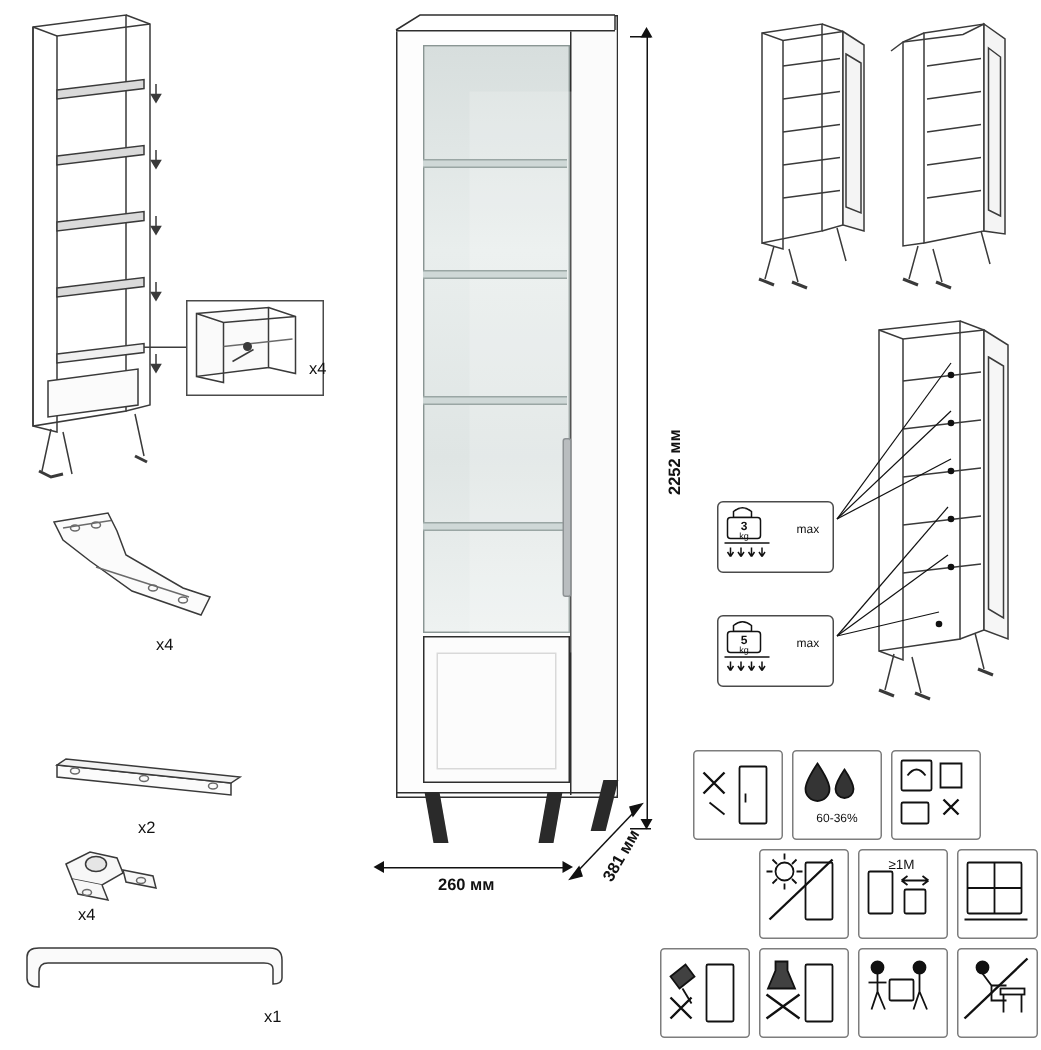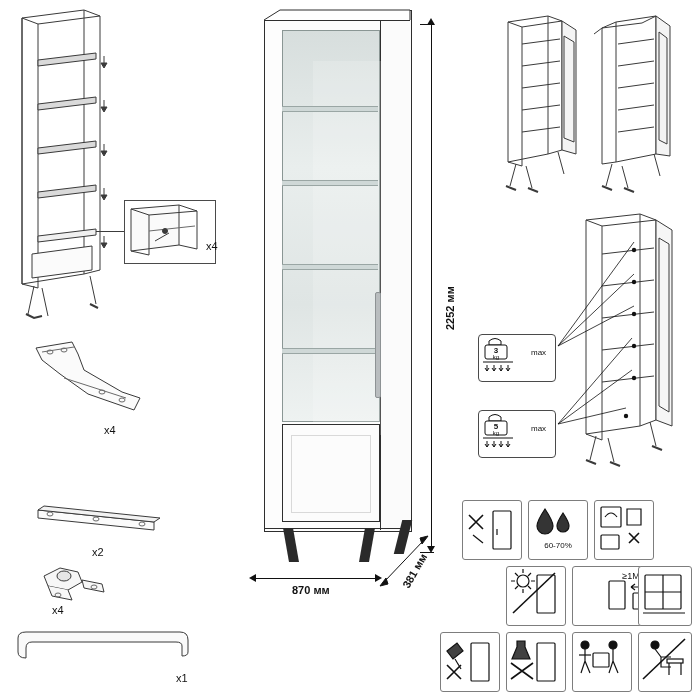--- a/index.html
+++ b/index.html
@@ -205,21 +205,21 @@
   <div class="dim-line-v" style="left:431px;top:24px;height:524px;"></div>
   <div class="arrow arrow-up" style="left:427px;top:18px;"></div>
   <div class="arrow arrow-down" style="left:427px;top:546px;"></div>
   <div class="dim-line-h" style="left:420px;top:24px;width:14px;"></div>
   <div class="dim-line-h" style="left:420px;top:552px;width:14px;"></div>
   <div class="dim-text rot90" style="left:444px;top:330px;">2252 мм</div>
 
   <div class="dim-line-h" style="left:256px;top:578px;width:122px;"></div>
   <div class="arrow arrow-left" style="left:249px;top:574px;"></div>
   <div class="arrow arrow-right" style="left:375px;top:574px;"></div>
-  <div class="dim-text" style="left:292px;top:584px;">870 мм</div>
+  <div class="dim-text" style="left:292px;top:584px;">260 мм</div>
 
   <svg class="abs" style="left:378px;top:532px;" width="60" height="56" viewBox="0 0 60 56">
     <g stroke="#111" stroke-width="1" fill="#111">
       <path d="M6 50 L46 8" fill="none"></path>
       <path d="M2 54 l8 -2 l-2 -6 Z"></path>
       <path d="M50 4 l-8 2 l2 6 Z"></path>
     </g>
   </svg>
   <div class="dim-text rot-diag" style="left:400px;top:584px;">381 мм</div>
 
@@ -345,21 +345,21 @@
     </svg>
   </div>
 
   <div class="picto" style="left:528px;top:500px;width:58px;height:58px;">
     <svg width="56" height="56" viewBox="0 0 56 56">
       <g fill="none" stroke="#111" stroke-width="1.2">
         <path d="M16 8 q8 12 8 17 a8 8 0 0 1 -16 0 q0 -5 8 -17 Z" fill="#111" fill-opacity="0.85"></path>
         <path d="M34 12 q6 9 6 13 a6 6 0 0 1 -12 0 q0 -4 6 -13 Z" fill="#111" fill-opacity="0.85"></path>
       </g>
     </svg>
-    <div class="pt" style="top:40px;">60-70%</div>
+    <div class="pt" style="top:40px;">60-36%</div>
   </div>
 
   <div class="picto" style="left:594px;top:500px;width:58px;height:58px;">
     <svg width="56" height="56" viewBox="0 0 56 56">
       <g fill="none" stroke="#111" stroke-width="1.2">
         <rect x="6" y="6" width="20" height="20" rx="1"></rect>
         <path d="M10 16 q6 -8 12 0"></path>
         <path d="M32 8 l14 0 l0 16 l-14 0 Z"></path>
         <path d="M34 32 l10 10 M44 32 l-10 10" stroke-width="1.6"></path>
         <rect x="6" y="34" width="18" height="14" rx="1"></rect>
@@ -372,21 +372,21 @@
     <svg width="56" height="56" viewBox="0 0 56 56">
       <g fill="none" stroke="#111" stroke-width="1.2">
         <circle cx="16" cy="14" r="6"></circle>
         <path d="M16 2 l0 4 M16 22 l0 4 M4 14 l4 0 M24 14 l4 0 M8 6 l3 3 M24 6 l-3 3 M8 22 l3 -3 M24 22 l-3 -3"></path>
         <rect x="30" y="8" width="18" height="38" rx="1"></rect>
         <path d="M6 46 L48 6" stroke-width="1.6"></path>
       </g>
     </svg>
   </div>
 
-  <div class="picto" style="left:572px;top:566px;width:58px;height:58px;padding-left:30px;">
+  <div class="picto" style="left:572px;top:566px;width:58px;height:58px;">
     <svg width="56" height="56" viewBox="0 0 56 56">
       <g fill="none" stroke="#111" stroke-width="1.2">
         <rect x="6" y="14" width="16" height="28" rx="1"></rect>
         <path d="M28 20 l18 0 M28 20 l4 -3 M28 20 l4 3 M46 20 l-4 -3 M46 20 l-4 3"></path>
         <rect x="30" y="26" width="14" height="16" rx="1"></rect>
       </g>
       <text x="28" y="12" font-size="9" font-family="Liberation Sans, sans-serif" fill="#111" text-anchor="middle">≥1М</text>
     </svg>
   </div>
 

